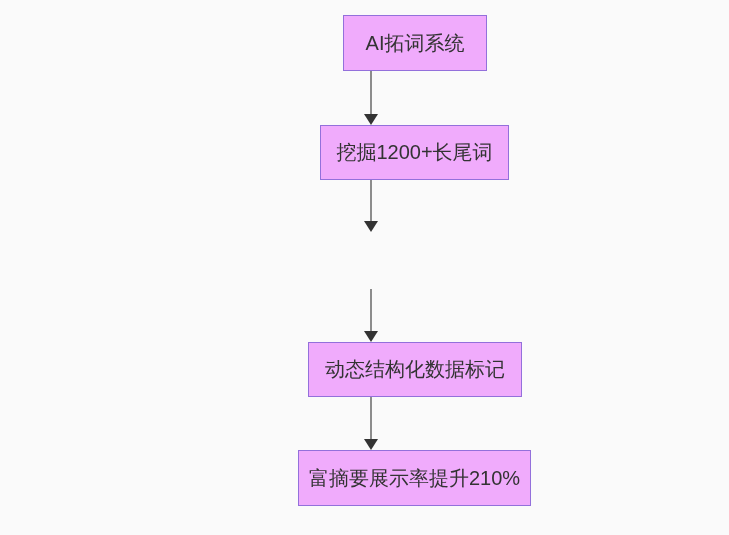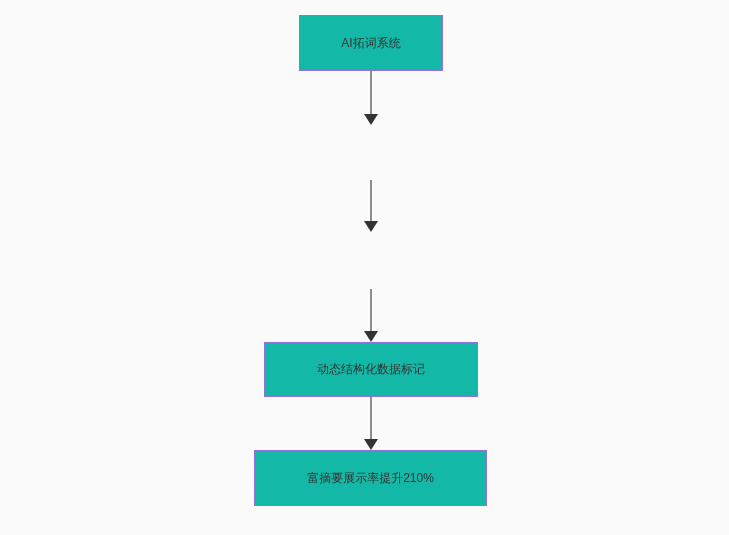--- a/index.html
+++ b/index.html
@@ -10,29 +10,30 @@
   .canvas {
     position: relative;
     width: 729px;
     height: 535px;
     background: #fafafa;
     overflow: hidden;
   }
   .node {
     position: absolute;
     box-sizing: border-box;
-    background: #14b8a6;
+    background: #f0abfc;
     border: 1px solid #9370db;
     color: #333333;
-    font-size: 12px;
+    font-size: 20px;
     display: flex;
     align-items: center;
     justify-content: center;
     text-align: center;
     white-space: nowrap;
+    margin-left: 44px;
   }
   .n1 { left: 299px; top: 15px;  width: 144px; height: 56px; }
   .n2 { left: 276px; top: 125px; width: 189px; height: 55px; }
   .n3 { left: 260px; top: 232px; width: 220px; height: 57px; }
   .n4 { left: 264px; top: 342px; width: 214px; height: 55px; }
   .n5 { left: 254px; top: 450px; width: 233px; height: 56px; text-align: center; }
 
   .edge {
     position: absolute;
     left: 363px;
@@ -63,20 +64,21 @@
 
 <div class="canvas">
 
   <div class="node n1">AI拓词系统</div>
 
   <div class="edge e1">
     <div class="line"></div>
     <div class="head"></div>
   </div>
 
+  <div class="node n2">挖掘1200+长尾词</div>
 
   <div class="edge e2">
     <div class="line"></div>
     <div class="head"></div>
   </div>
 
 
   <div class="edge e3">
     <div class="line"></div>
     <div class="head"></div>

